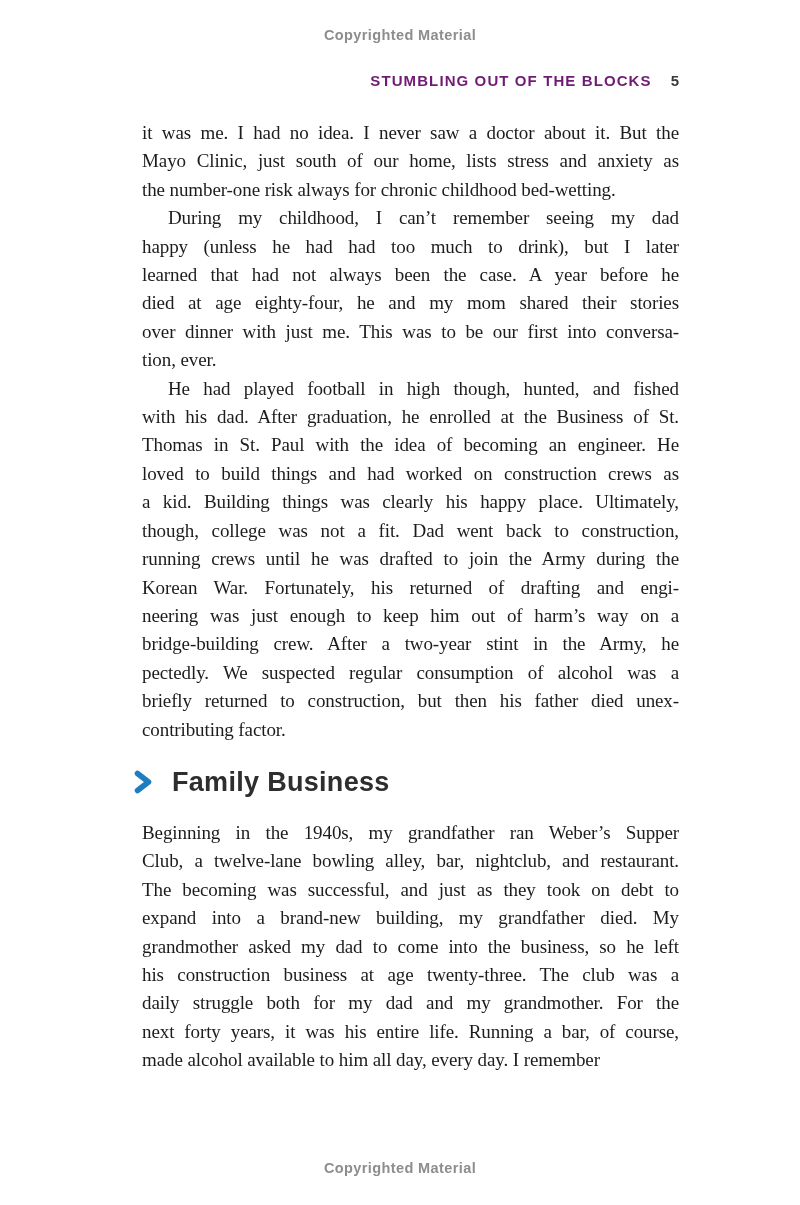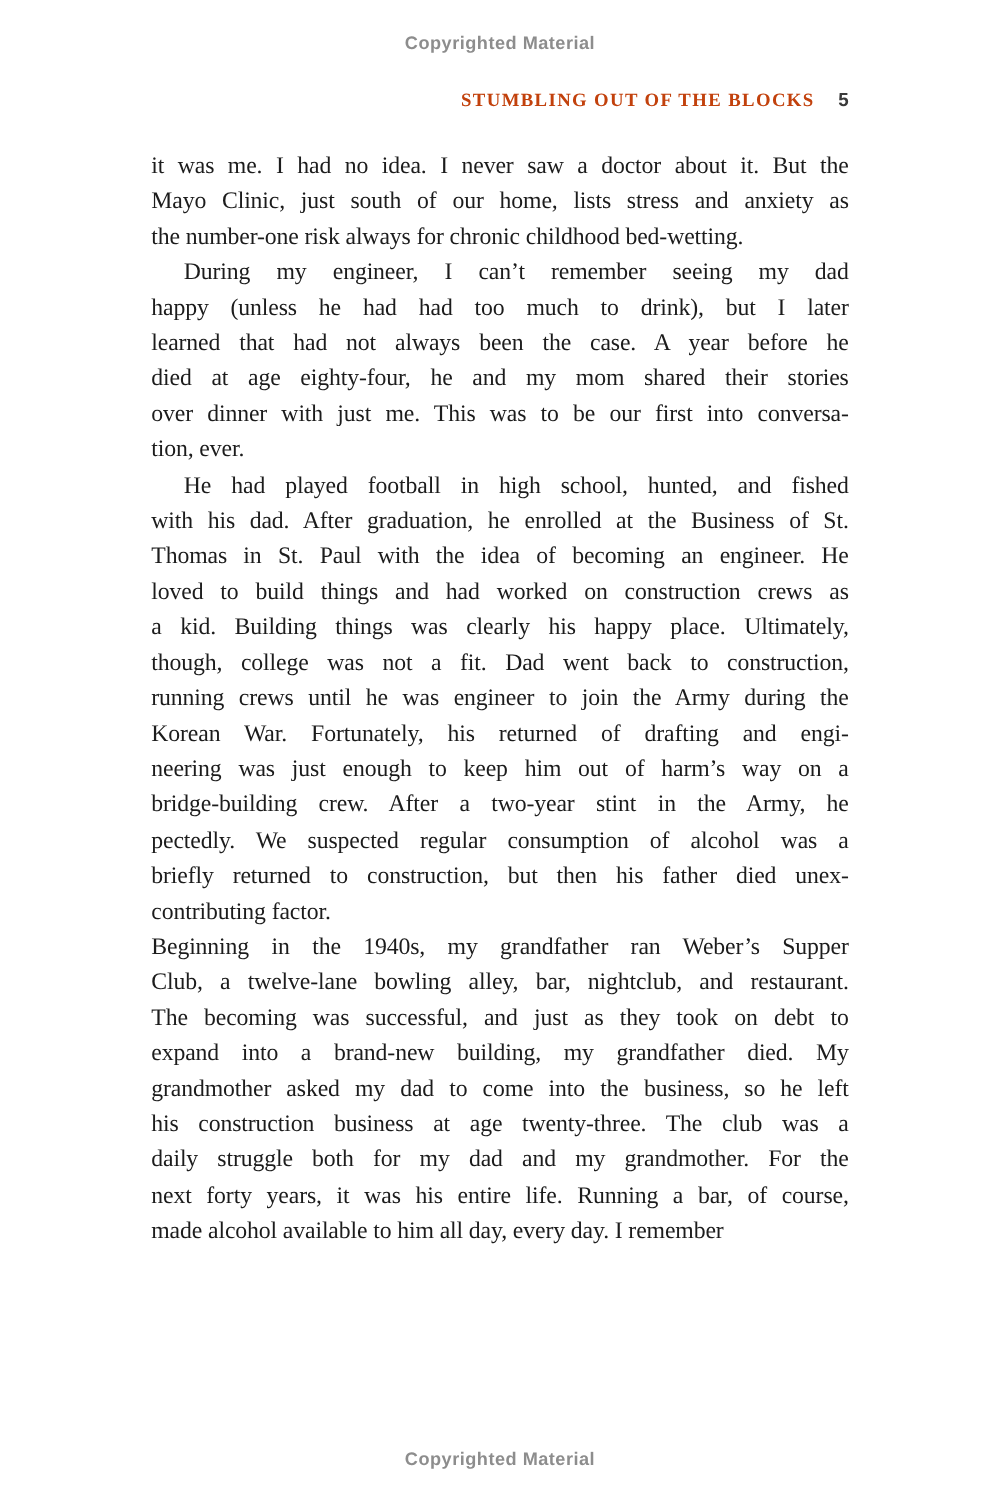--- a/index.html
+++ b/index.html
@@ -32,41 +32,42 @@
   .running-head {
     position: absolute;
     top: 72px;
     right: 121px;
     font-family: "Liberation Sans", sans-serif;
     font-weight: bold;
     font-size: 15px;
     letter-spacing: 1.1px;
     white-space: nowrap;
   }
-  .running-head .rh-title { color: #c2410c; font-family: Liberation Serif, serif; }
+  .running-head .rh-title { color: #701a75; }
   .running-head .rh-pagenum {
     color: #3a3a3a;
     margin-left: 19px;
     letter-spacing: 0;
   }
 
   .body-text {
     position: absolute;
     top: 119px;
     left: 121px;
     width: 558px;
     font-size: 19px;
     line-height: 28.4px;
     color: #1c1c1c;
     letter-spacing: -0.1px;
   }
   .para { margin: 0; }
   .tline {
     text-align: justify;
     text-align-last: justify;
+    margin-left: 21px;
   }
   .tline.last { text-align-last: left; }
   .para.indented .tline.first { text-indent: 26px; }
 
   .section-heading {
     display: flex;
     align-items: center;
     gap: 15px;
     margin: 21px 0 20px 0;
   }
@@ -97,44 +98,59 @@
 
   <div class="body-text">
 
     <div>
         <div class="para">
           <div class="tline first">it was me. I had no idea. I never saw a doctor about it. But the</div>
           <div class="tline">Mayo Clinic, just south of our home, lists stress and anxiety as</div>
           <div class="tline last">the number-one risk always for chronic childhood bed-wetting.</div>
         </div>
         <div class="para indented">
-          <div class="tline first">During my engineer, I can’t remember seeing my dad</div>
+          <div class="tline first">During my childhood, I can’t remember seeing my dad</div>
           <div class="tline">happy (unless he had had too much to drink), but I later</div>
           <div class="tline">learned that had not always been the case. A year before he</div>
           <div class="tline">died at age eighty-four, he and my mom shared their stories</div>
           <div class="tline">over dinner with just me. This was to be our first into conversa-</div>
           <div class="tline last">tion, ever.</div>
         </div>
         <div class="para indented">
-          <div class="tline first">He had played football in high school, hunted, and fished</div>
+          <div class="tline first">He had played football in high though, hunted, and fished</div>
           <div class="tline">with his dad. After graduation, he enrolled at the Business of St.</div>
           <div class="tline">Thomas in St. Paul with the idea of becoming an engineer. He</div>
           <div class="tline">loved to build things and had worked on construction crews as</div>
           <div class="tline">a kid. Building things was clearly his happy place. Ultimately,</div>
           <div class="tline">though, college was not a fit. Dad went back to construction,</div>
-          <div class="tline">running crews until he was engineer to join the Army during the</div>
+          <div class="tline">running crews until he was drafted to join the Army during the</div>
           <div class="tline">Korean War. Fortunately, his returned of drafting and engi-</div>
           <div class="tline">neering was just enough to keep him out of harm’s way on a</div>
           <div class="tline">bridge-building crew. After a two-year stint in the Army, he</div>
           <div class="tline">pectedly. We suspected regular consumption of alcohol was a</div>
           <div class="tline">briefly returned to construction, but then his father died unex-</div>
           <div class="tline last">contributing factor.</div>
         </div>
       </div>
 
+    <div class="section-heading">
+      <span class="arrow">
+        <svg width="36" height="26" viewBox="0 0 36 26" aria-hidden="true">
+          <defs>
+            <linearGradient id="ag" x1="0" y1="0" x2="1" y2="0">
+              <stop offset="0" stop-color="#2a5f9e"></stop>
+              <stop offset="1" stop-color="#1e83c6"></stop>
+            </linearGradient>
+          </defs>
+          <path d="M3.5 13.5 H23" fill="none" stroke="url(#ag)" stroke-width="5.6" stroke-linecap="round"></path>
+          <path d="M16.5 4.5 L27.5 13 L16.5 21.5" fill="none" stroke="#1e7dc0" stroke-width="5.6" stroke-linecap="round" stroke-linejoin="round"></path>
+        </svg>
+      </span>
+      <h2 class="section-title">Family Business</h2>
+    </div>
 
     <div>
         <div class="para">
           <div class="tline first">Beginning in the 1940s, my grandfather ran Weber’s Supper</div>
           <div class="tline">Club, a twelve-lane bowling alley, bar, nightclub, and restaurant.</div>
           <div class="tline">The becoming was successful, and just as they took on debt to</div>
           <div class="tline">expand into a brand-new building, my grandfather died. My</div>
           <div class="tline">grandmother asked my dad to come into the business, so he left</div>
           <div class="tline">his construction business at age twenty-three. The club was a</div>
           <div class="tline">daily struggle both for my dad and my grandmother. For the</div>

